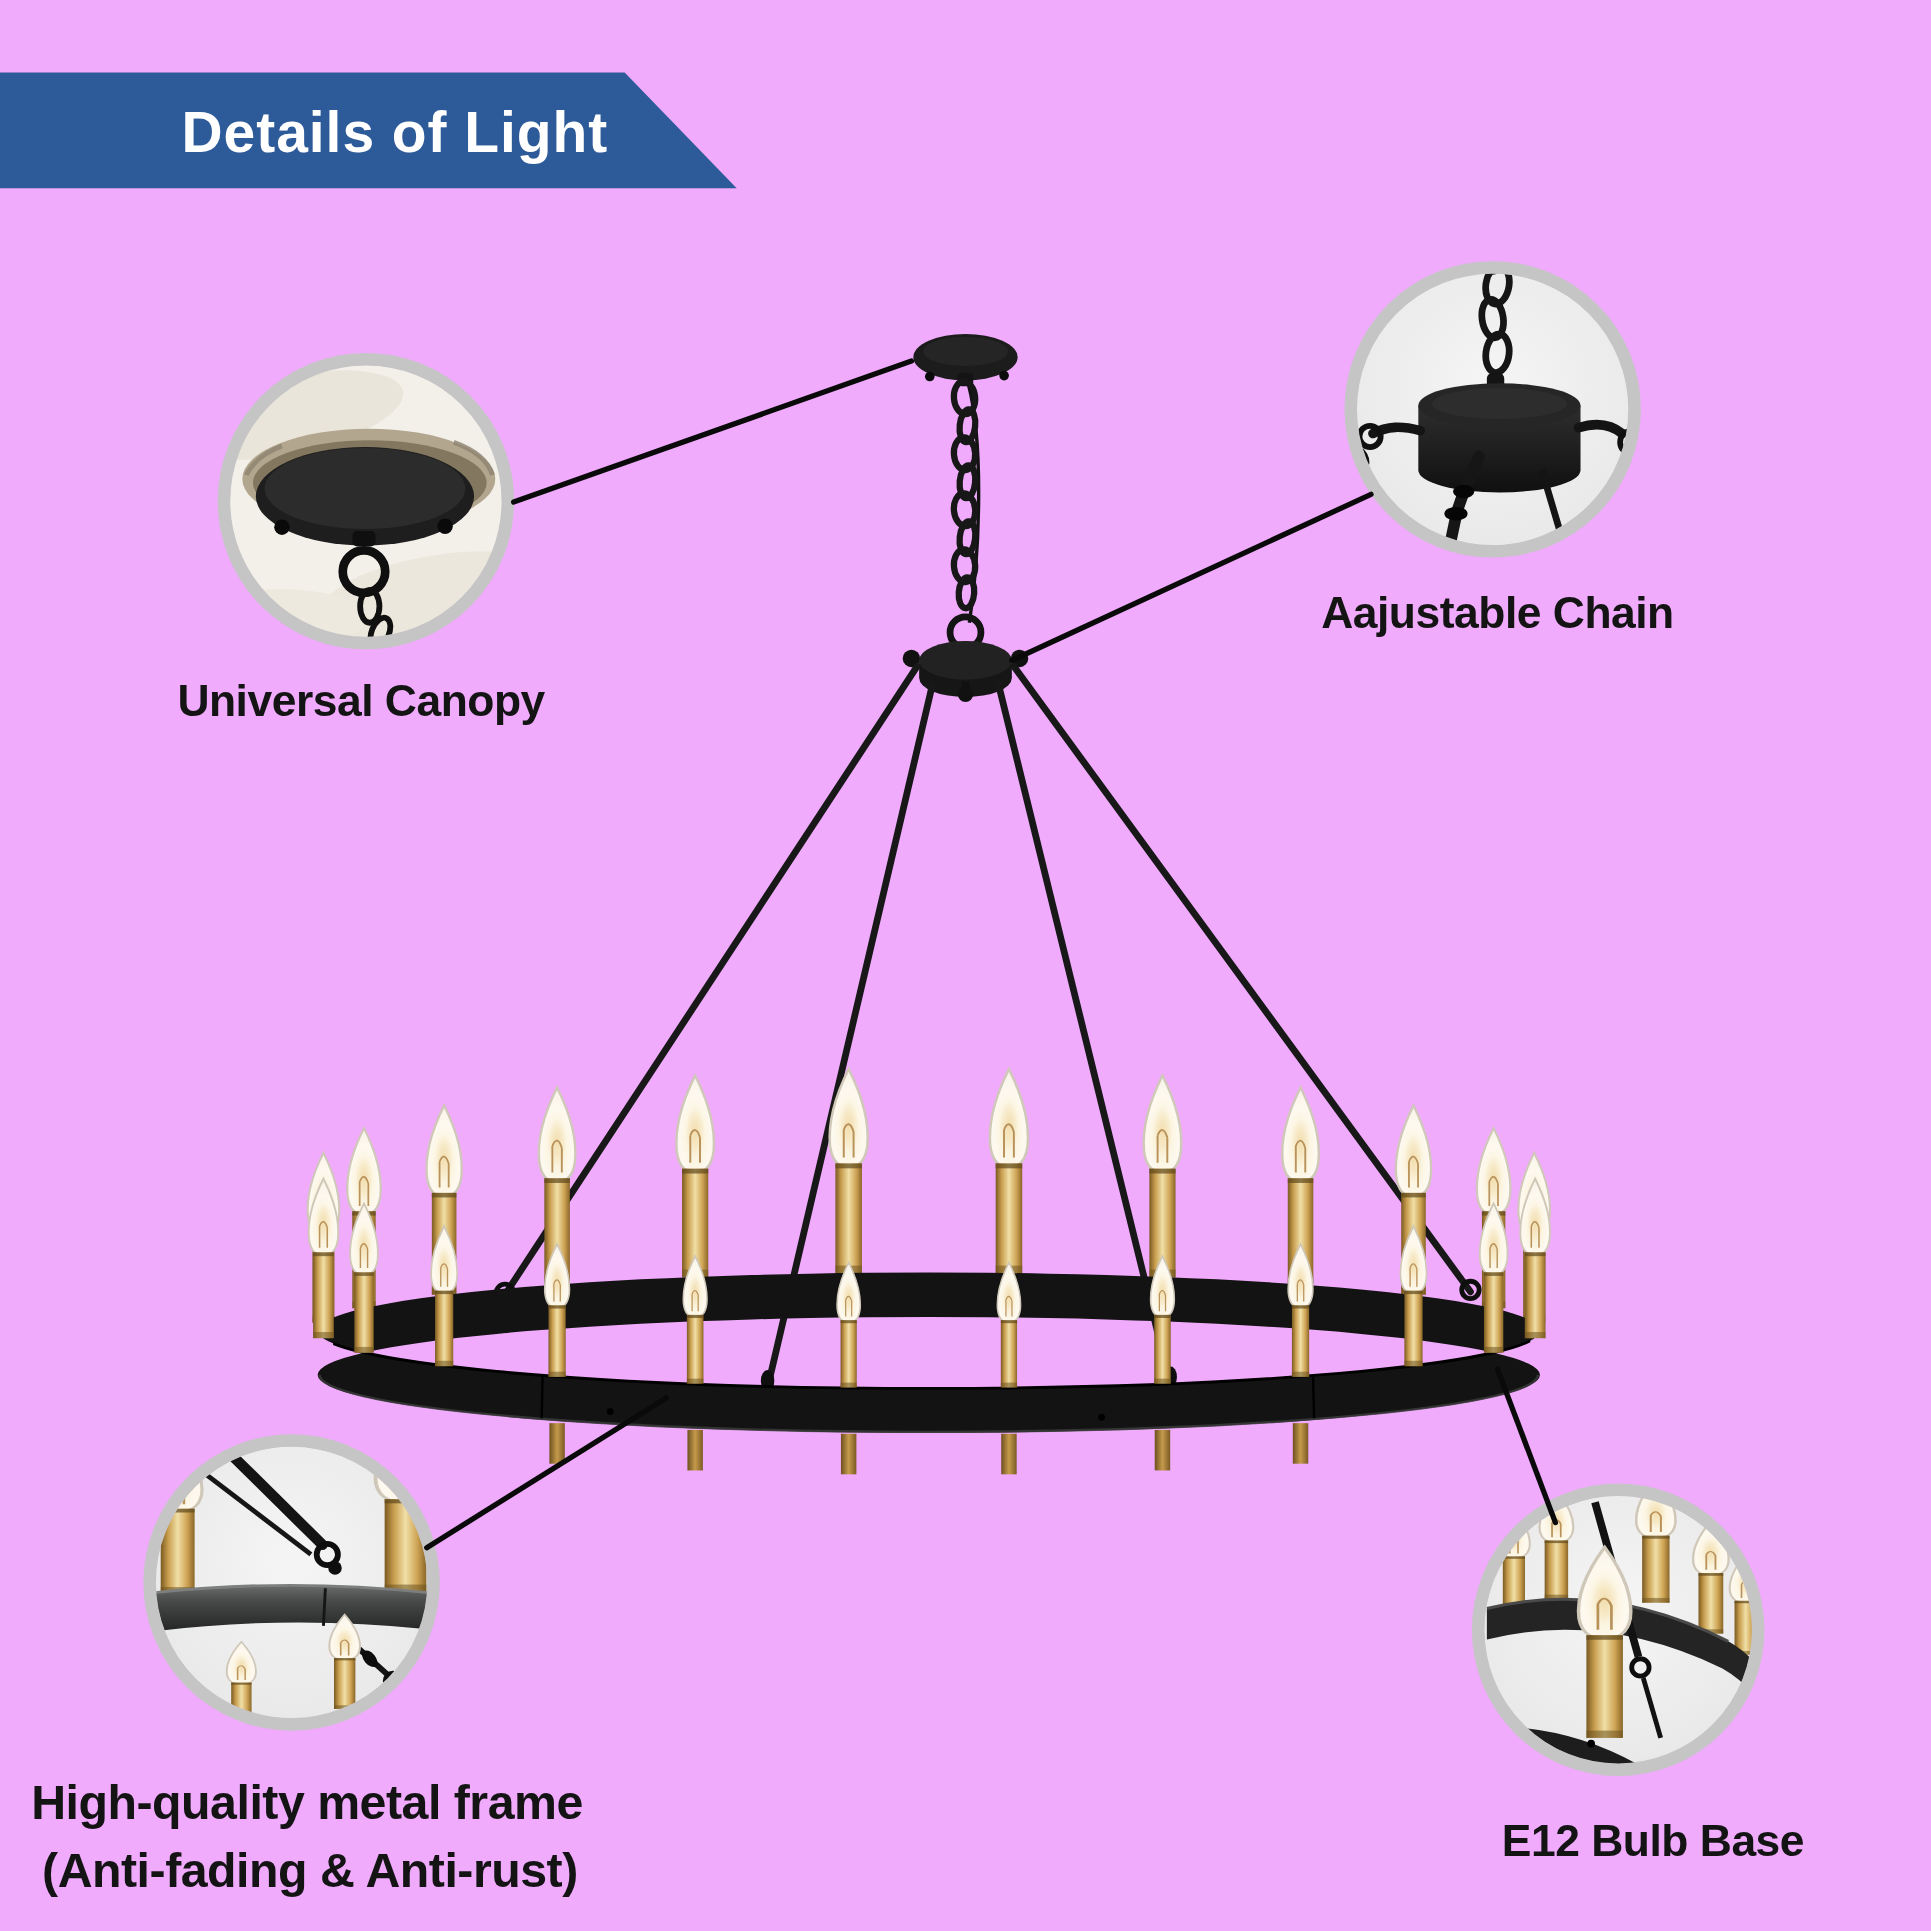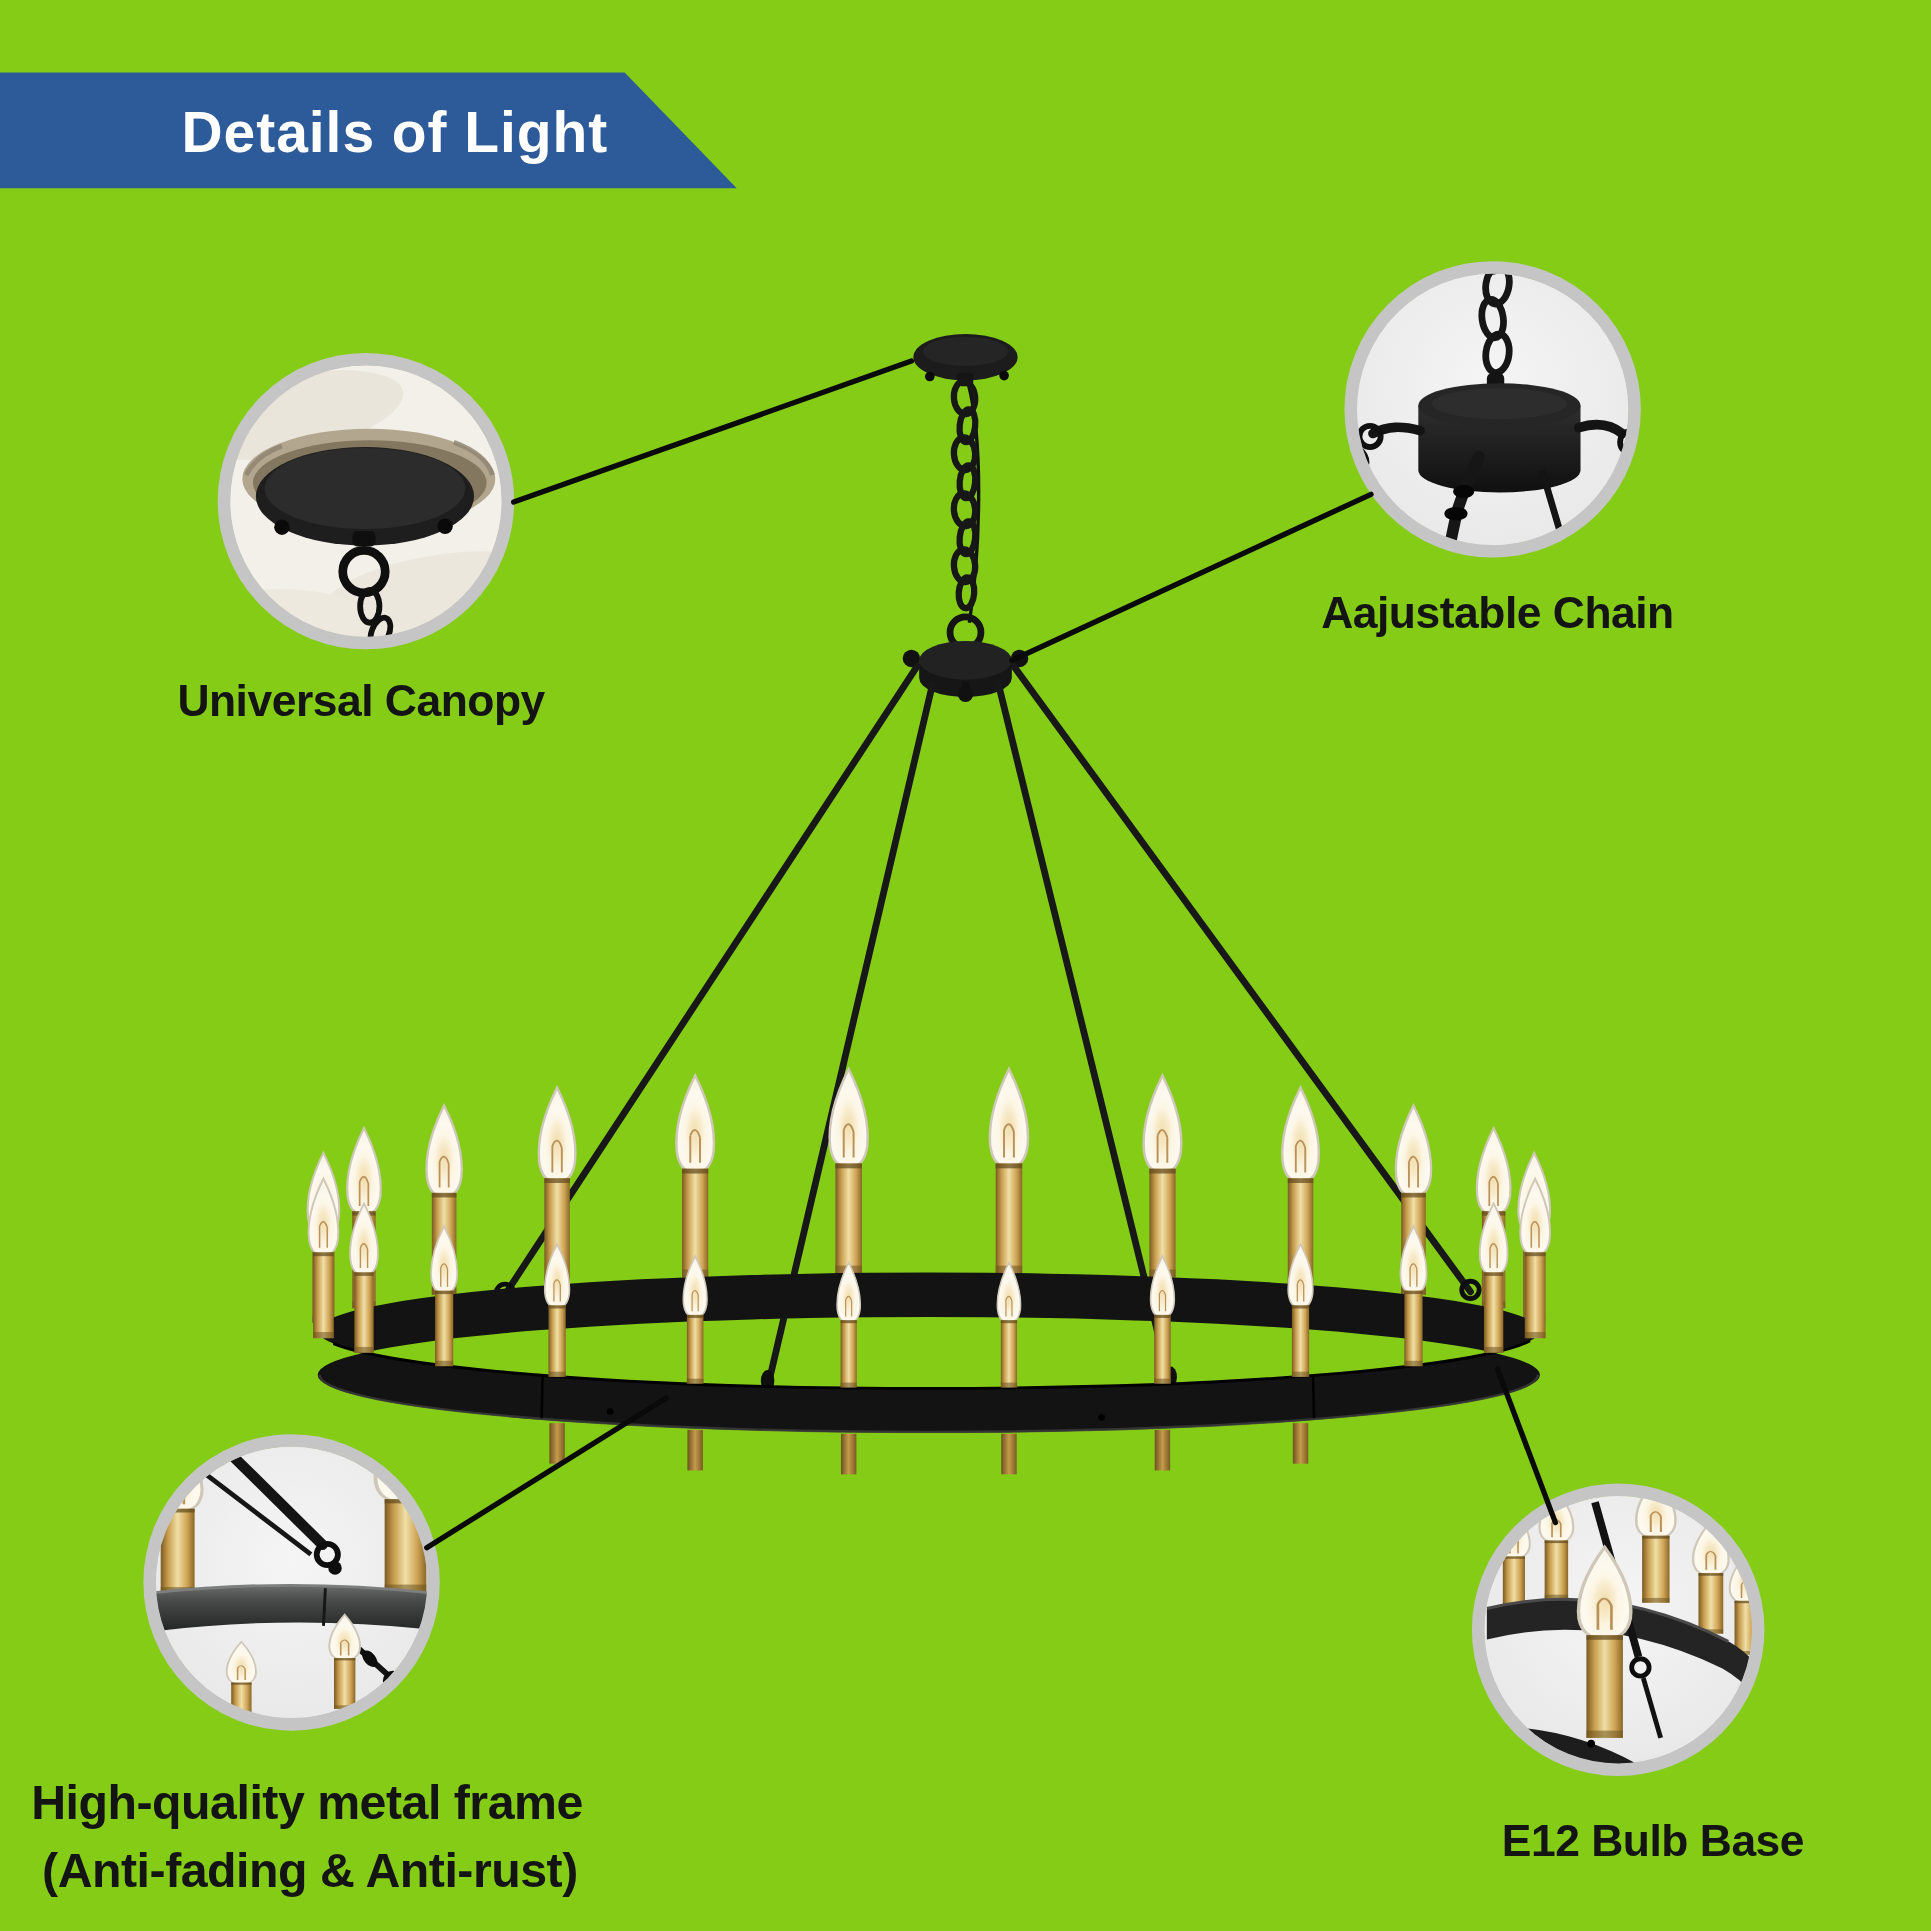--- a/index.html
+++ b/index.html
@@ -1,16 +1,16 @@
 <!DOCTYPE html>
 <html><head>
 <meta charset="utf-8">
 <style>
   html,body{margin:0;padding:0;background:#ffffff;}
-  .stage{position:relative;width:1931px;height:1931px;background:#84cc16;overflow:hidden;
+  .stage{position:relative;width:1931px;height:1931px;background:#f0abfc;overflow:hidden;
          font-family:"Liberation Sans",sans-serif;}
   svg{position:absolute;left:0;top:0;}
   text{font-family:"Liberation Sans","DejaVu Sans",sans-serif;}
   .banner-text{font-size:59px;font-weight:700;fill:#ffffff;letter-spacing:1px;}
   .label{font-weight:700;fill:#141414;letter-spacing:-0.5px;}
   .label-46{font-size:46px;}
   .label-50{font-size:50px;}
 </style>
 </head>
 <body>

